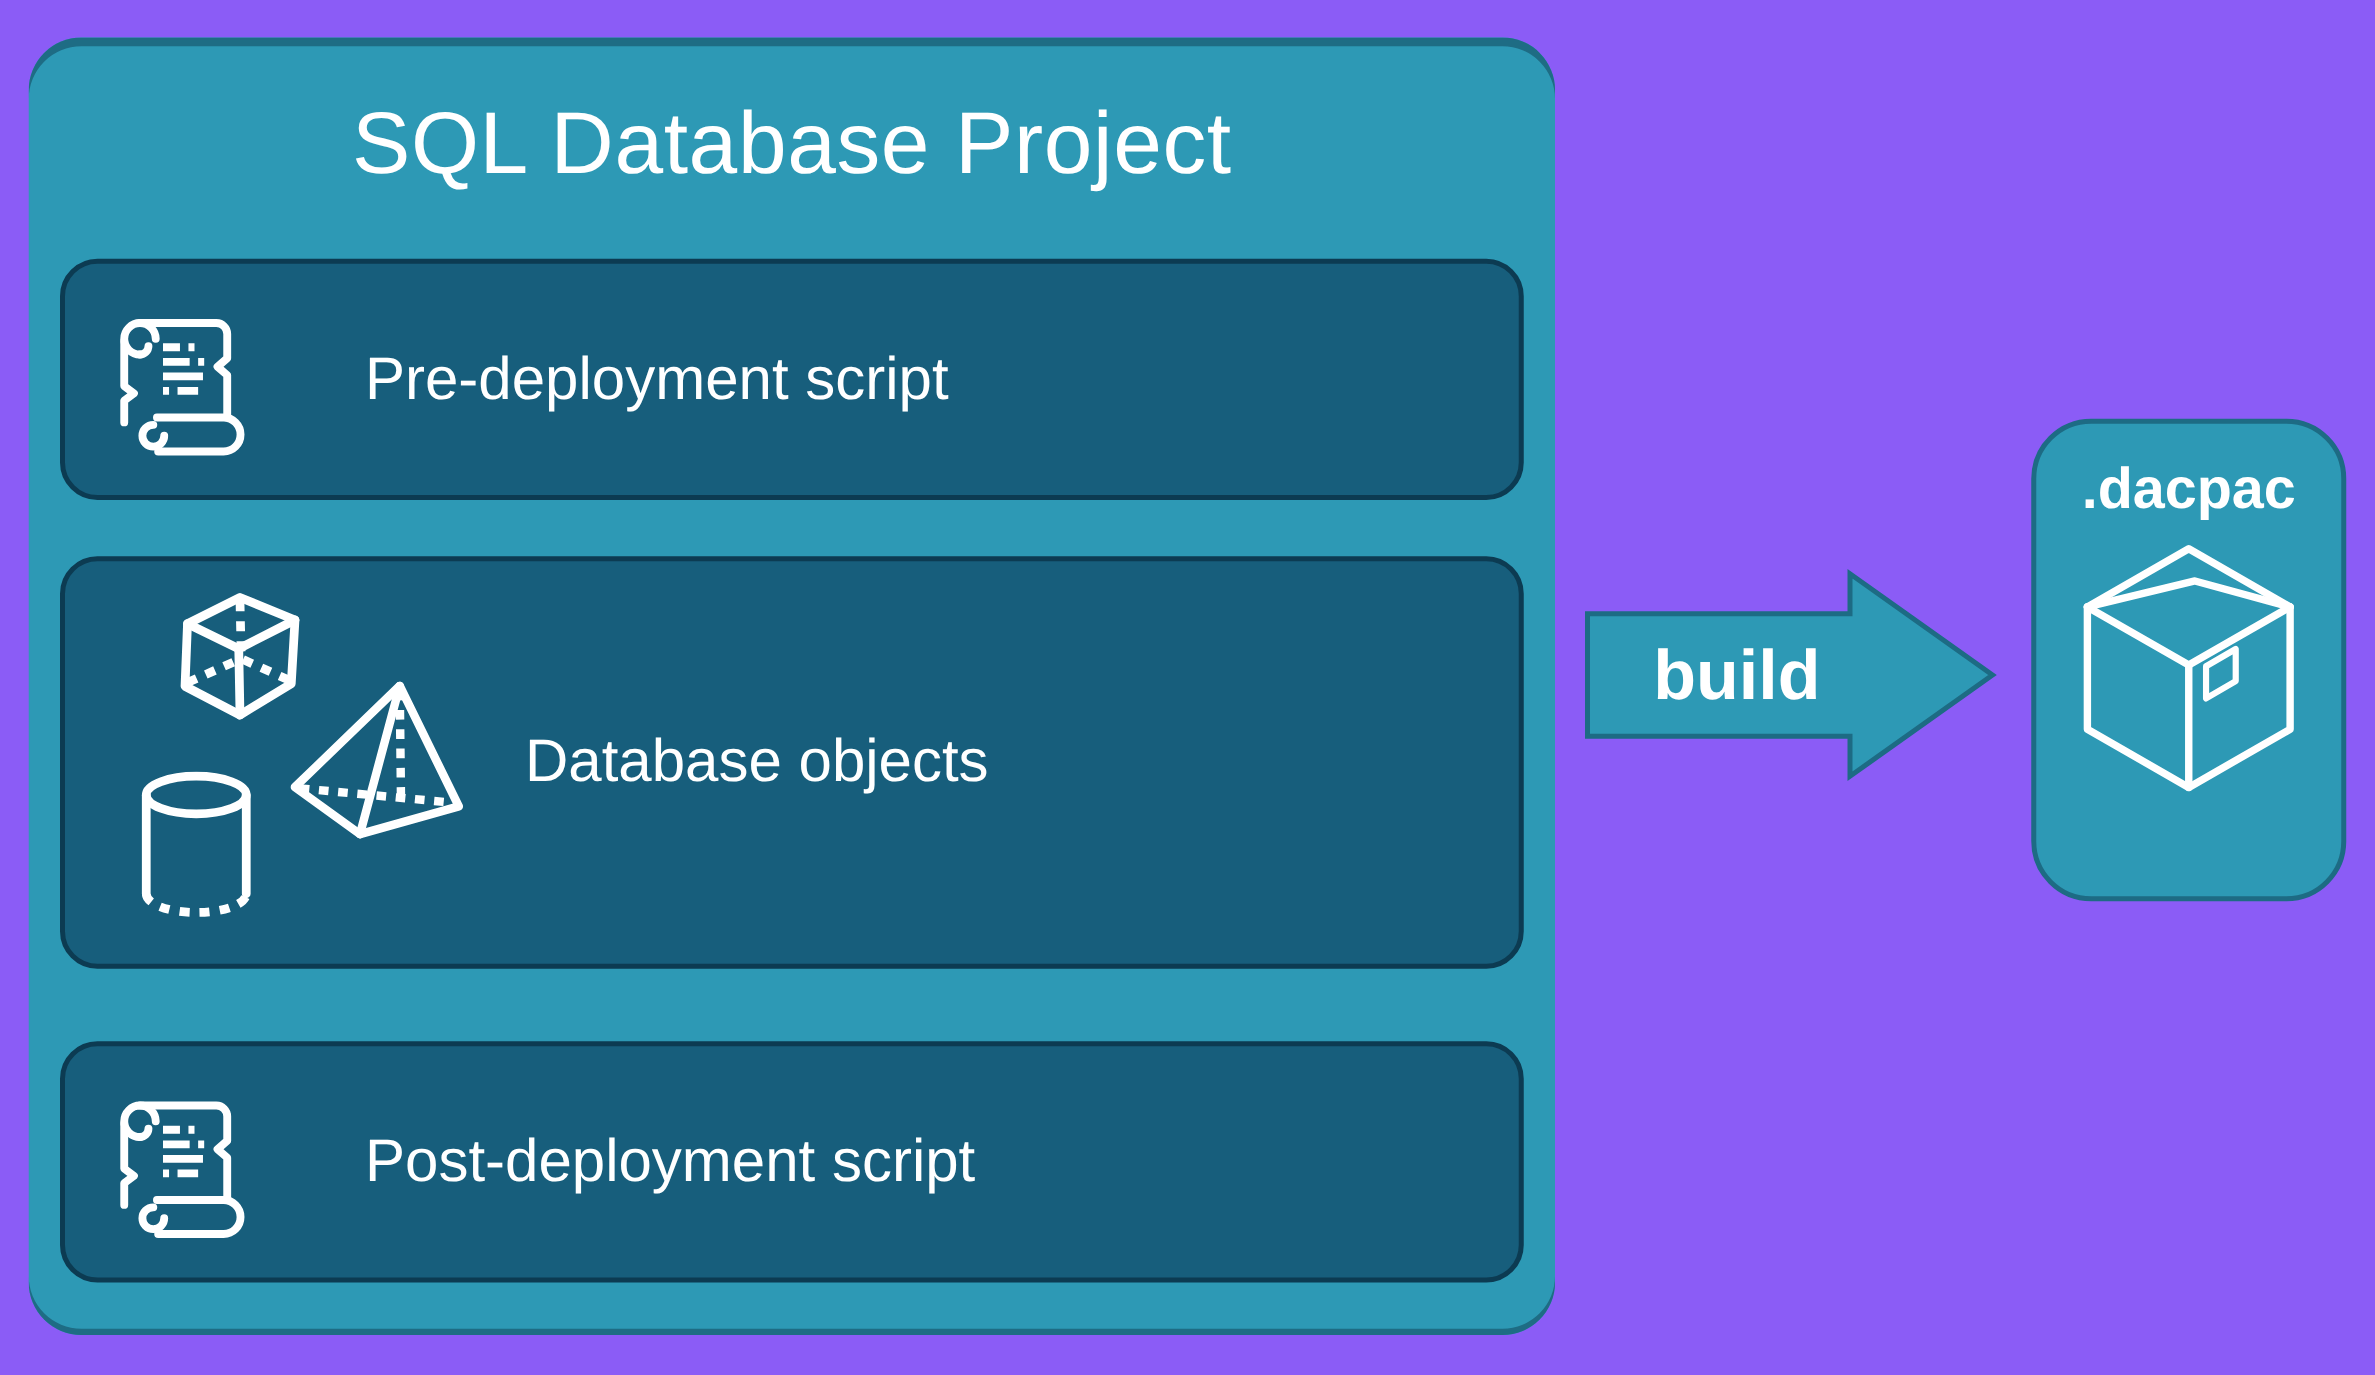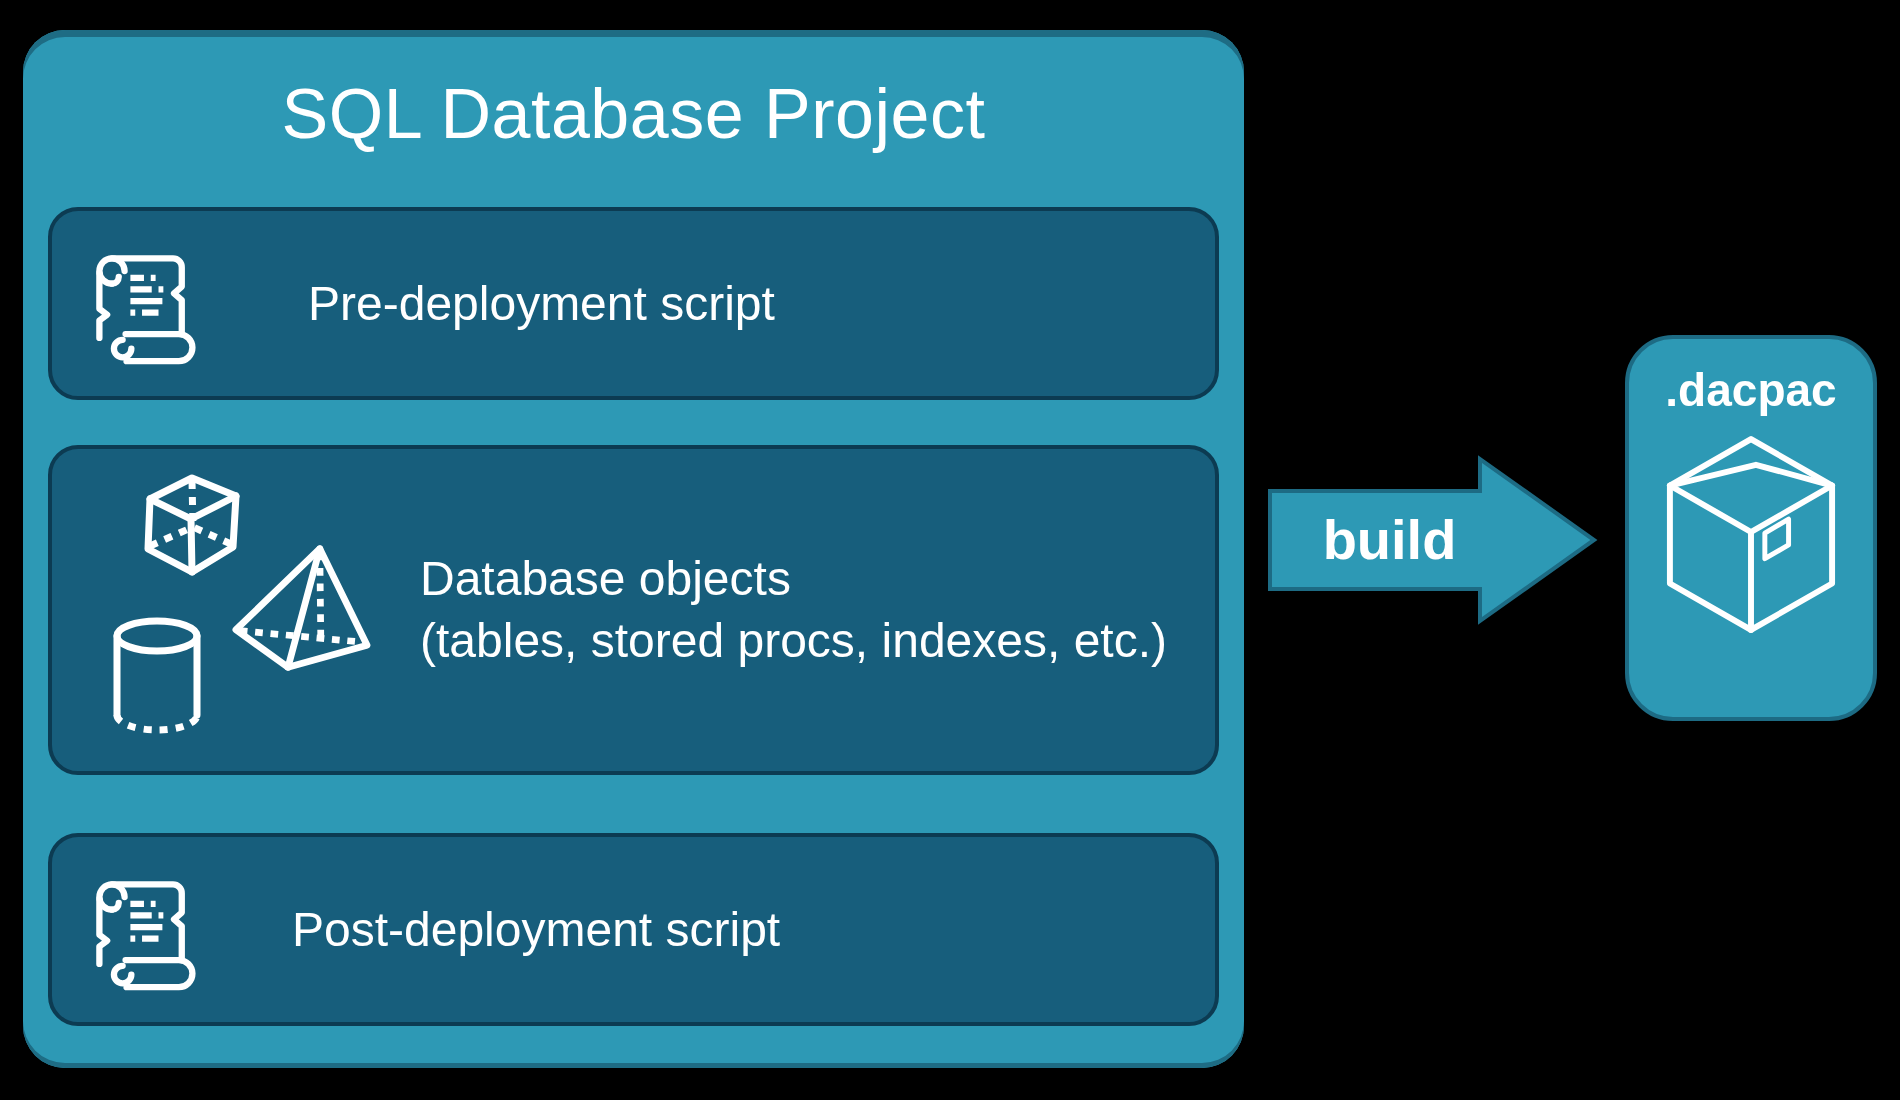--- a/index.html
+++ b/index.html
@@ -1,36 +1,36 @@
 <!DOCTYPE html>
 <html><head>
 <meta charset="utf-8">
 <style>
   html,body{margin:0;padding:0;background:#ffffff;}
   .stage{
-    position:relative;width:1900px;height:1100px;background:#000000;
+    position:relative;width:1900px;height:1100px;background:#8b5cf6;
     font-family:"Liberation Sans", sans-serif;color:#ffffff;overflow:hidden;
   }
   
   .project-box{
     position:absolute;left:23px;top:30px;width:1221px;height:1038px;
     background:#2D99B5;border-radius:42px;
     box-shadow:inset 0 7px 0 #1E6C84, inset 0 -5px 0 #1E6C84;
   }
   .project-title{
     position:absolute;left:0;top:44px;width:100%;text-align:center;
     font-size:70px;font-weight:400;letter-spacing:0.5px;color:#ffffff;
   }
   
   .inner-box{
     position:absolute;left:25px;right:25px;
     background:#175E7C;border:4px solid #0C3B52;border-radius:30px;
     display:flex;align-items:center;box-sizing:border-box;
   }
-  .box-pre{top:177px;height:193px;gap:16px;}
+  .box-pre{top:177px;height:193px;}
   .box-objects{top:415px;height:330px;padding-left:22px;}
   .box-post{top:803px;height:193px;}
   .inner-box .icon-slot{margin-left:28px;flex:0 0 auto;display:flex;align-items:center;}
   .inner-label{
     font-size:48px;font-weight:400;color:#ffffff;margin-left:86px;white-space:nowrap;
   }
   .objects-label{margin-left:18px;line-height:62px;}
   
   .shapes-cluster{position:relative;width:300px;height:100%;flex:0 0 auto;margin-left:28px;}
   .shape{position:absolute;}
@@ -108,21 +108,20 @@
         <span class="shape shape-cylinder">
           <svg viewBox="0 0 100 120" width="100" height="120" fill="none" stroke="#FFFFFF" stroke-width="7" stroke-linecap="round">
             <ellipse cx="50" cy="19" rx="40" ry="15"></ellipse>
             <path d="M10 19 V 98 M90 19 V 98"></path>
             <path d="M10 98 a40 15 0 0 0 80 0" stroke-dasharray="8 8" stroke-linecap="butt"></path>
           </svg>
         </span>
       </div>
       <div class="inner-label objects-label">
         <div>Database objects</div>
-        <div>(tables, stored procs, indexes, etc.)</div>
       </div>
     </div>
 
     <div class="inner-box box-post">
       <span class="icon-slot">
         <svg viewBox="0 0 130 130" width="126" height="126" fill="none" stroke="#FFFFFF" stroke-width="6.5" stroke-linecap="round" stroke-linejoin="round">
           <path d="M46 31 a13 13 0 1 0 -13 13"></path>
           <path d="M33 44 a7 7 0 0 0 7 -7"></path>
           <path d="M33 18 H 96 a9 9 0 0 1 9 9 V 47 l-8 7 8 7 V 96"></path>
           <path d="M20 33 V 70 l8 6 -8 6 V 100"></path>

